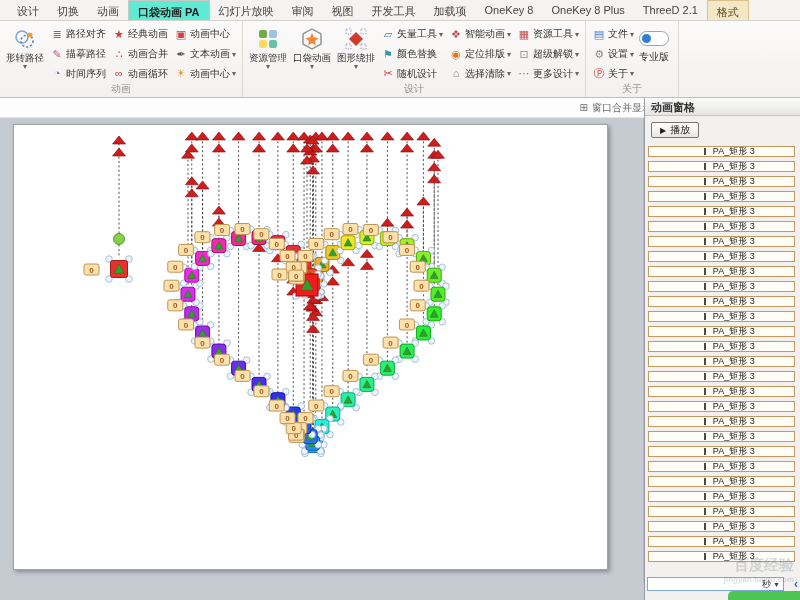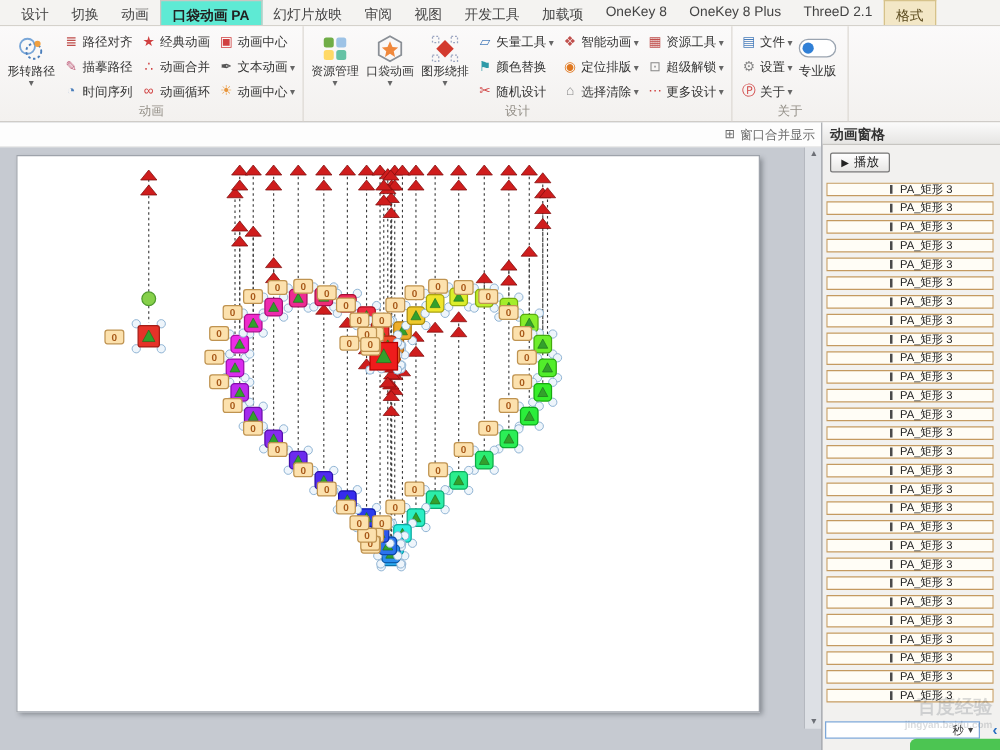--- a/index.html
+++ b/index.html
@@ -43,21 +43,21 @@
   .slide { position:absolute; left:13px; top:6px; width:595px; height:446px; background:#fff;
     border:1px solid #9ea3ab; box-shadow:2px 2px 4px rgba(60,64,72,.45); }
   .slide svg { position:absolute; left:0; top:0; }
   .vscroll { position:absolute; right:0; top:20px; width:15px; bottom:17px; background:#dde0e5; border-left:1px solid #b4b8bf;
     display:flex; flex-direction:column; justify-content:space-between; align-items:center; padding:2px 0; }
   .vscroll span { font-size:7px; color:#6d7077; }
   .bottombar { position:absolute; left:0; bottom:0; width:100%; height:17px; background:#e9e9e9;
     border-top:1px solid #a7aab0; font-size:11px; color:#333; display:flex; align-items:flex-end; padding:0 0 1px 3px; }
 
   
-  .pane { position:absolute; right:0; top:98px; width:143px; bottom:0; background:#f2f1ef; border-left:1px solid #989ca3; }
+  .pane { position:absolute; right:0; top:98px; width:156px; bottom:0; background:#f2f1ef; border-left:1px solid #989ca3; }
   .pane-header { height:18px; background:linear-gradient(#fbfbfb,#e6e5e3); border-bottom:1px solid #c7c5c1;
     font-size:11px; font-weight:bold; color:#333; padding:2px 0 0 6px; }
   .play-btn { position:absolute; left:6px; top:24px; height:16px; padding:0 8px; font-size:10px; color:#222;
     background:linear-gradient(#ffffff,#e7e6e4); border:1px solid #777; border-radius:2px;
     display:flex; align-items:center; gap:4px; cursor:default; }
   .play-btn .play-ico { font-size:8px; }
   .pane-list { position:absolute; left:3px; right:5px; top:48px; bottom:28px; overflow:hidden; }
   .pane-item { position:relative; height:11px; margin-bottom:4px; background:#fffdf6; border:1px solid #c49a60;
     font-size:9px; color:#222; line-height:9px; }
   .pane-item .tick { position:absolute; left:38%; top:1px; bottom:1px; width:2px; background:#4a4a4a; }

